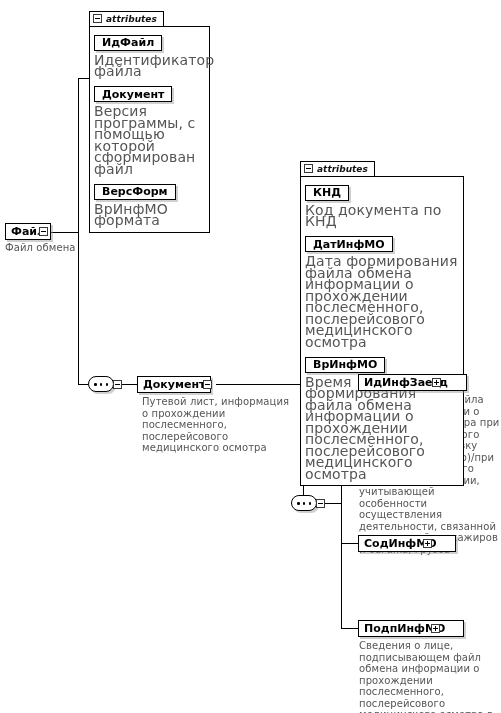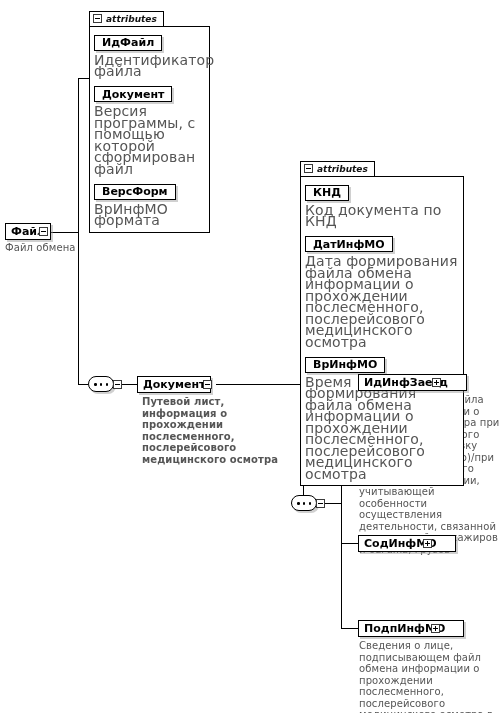--- a/index.html
+++ b/index.html
@@ -288,21 +288,21 @@
         <i></i>
         <i></i>
       </div>
     <div class="stub"></div>
   </div>
 
   <div class="node" style="left:137px; top:370px;">
     <span class="label">Документ</span>
   </div>
   <div class="exp-box" style="left:203px; top:374px;"></div>
-  <div class="node-desc" style="left:142px; top:390px; width:152px;font-weight:bold;">Путевой лист, информация о прохождении послесменного, послерейсового медицинского осмотра</div>
+  <div class="node-desc" style="left:142px; top:390px; width:152px;">Путевой лист, информация о прохождении послесменного, послерейсового медицинского осмотра</div>
 
   <div class="attrs-panel" style="left:300px; top:152px; width:164px;">
     <div class="attrs-tab">
       <span class="pmbox"></span>
       <span>attributes</span>
     </div>
     <div class="attrs-body" style="width:164px;">
       <div class="attr-node">
         <span>КНД</span>
       </div>

